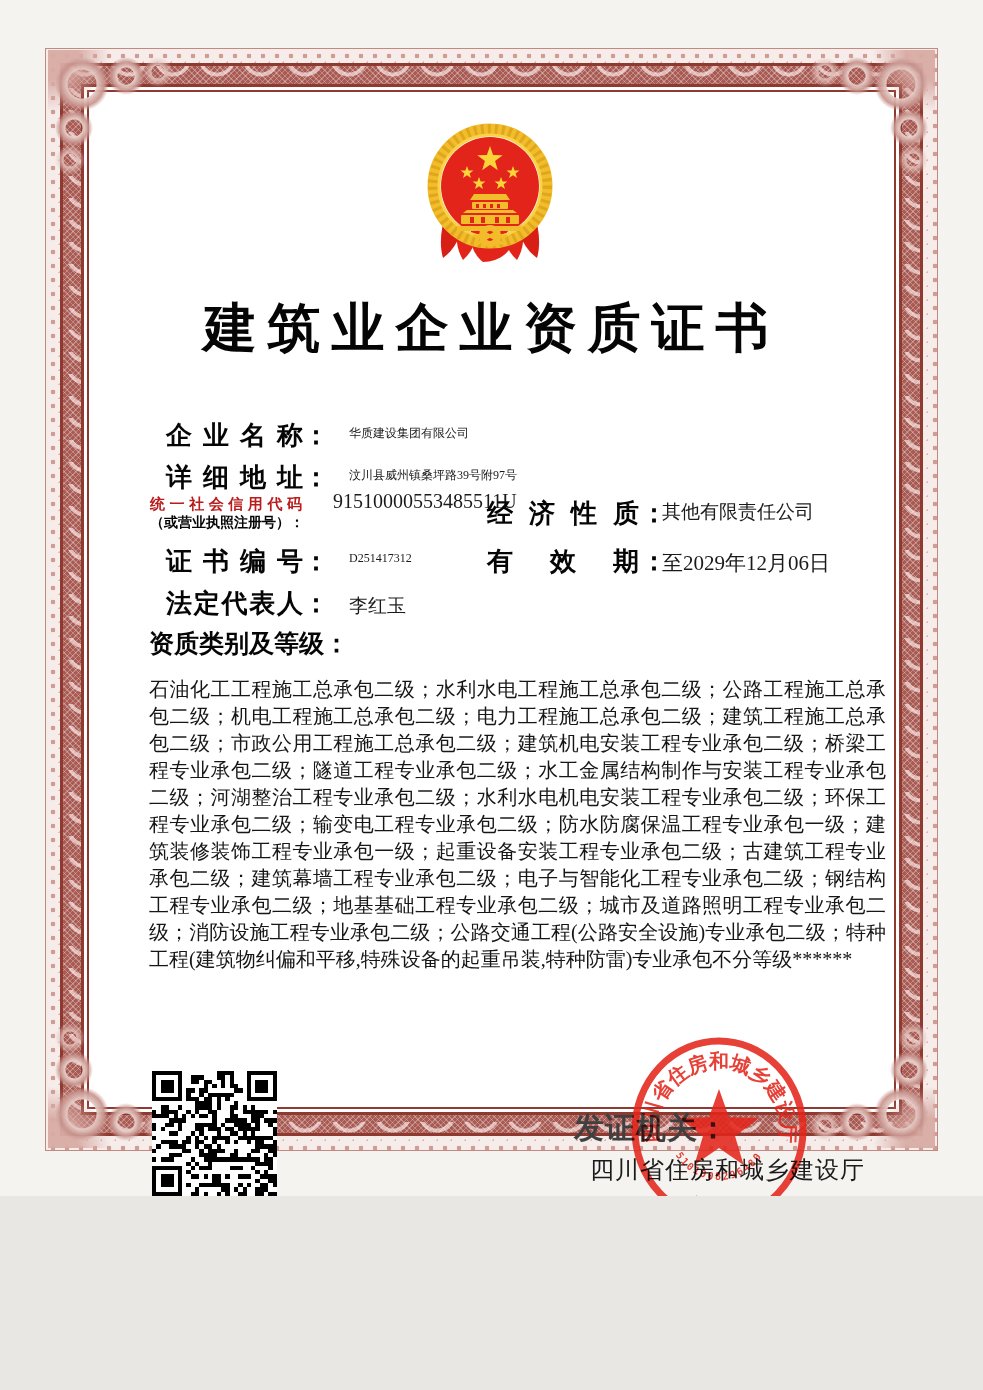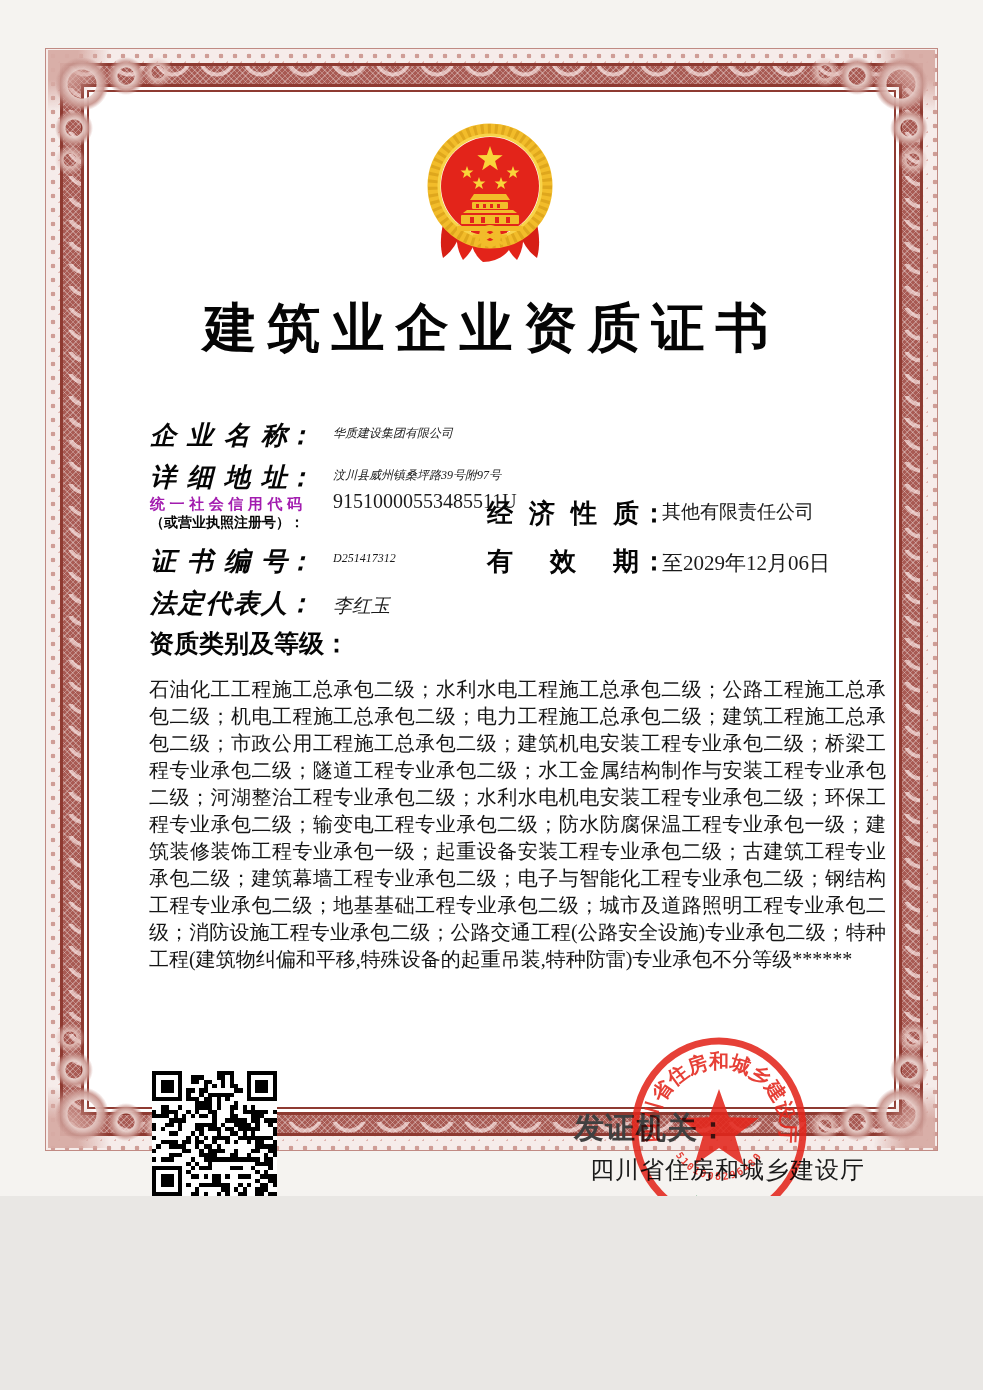--- a/index.html
+++ b/index.html
@@ -51,34 +51,34 @@
   .corner.bl{left:48px;bottom:48px;transform:scaleY(-1);}
   .corner.br{right:48px;bottom:48px;transform:scale(-1,-1);}
 
   
   .content{position:absolute;inset:0;z-index:2;}
   .emblem{position:absolute;left:413px;top:116px;}
   .cert-title{
     position:absolute;left:0;right:0;top:293px;text-align:center;
     font-size:53px;font-weight:bold;letter-spacing:11px;color:#050505;
   }
-  .row{position:absolute;left:150px;height:34px;font-style:italic;}
+  .row{position:absolute;left:166px;height:34px;}
   .flabel{
     display:inline-block;width:137px;text-align:justify;text-align-last:justify;
     font-weight:bold;font-size:26px;line-height:30px;color:#050505;vertical-align:top;
   }
   .fcolon{font-weight:bold;font-size:26px;line-height:30px;color:#050505;}
   .fvalue{
     position:absolute;left:183px;top:5px;white-space:nowrap;
     font-family:"Liberation Serif","DejaVu Serif",serif;font-size:12px;color:#1a1a1a;
   }
   .smalllabel{position:absolute;left:150px;top:495px;width:160px;}
   .smalllabel .l1{
     display:block;width:152px;font-weight:bold;font-size:15px;letter-spacing:0;
-    text-align:justify;text-align-last:justify;line-height:18px;color:#a21caf;
+    text-align:justify;text-align-last:justify;line-height:18px;color:#b91c1c;
   }
   .smalllabel .l2{
     display:block;font-weight:bold;font-size:14px;line-height:18px;color:#050505;white-space:nowrap;
   }
   .row2label{
     position:absolute;display:inline-block;width:152px;text-align:justify;text-align-last:justify;
     font-weight:bold;font-size:26px;line-height:30px;color:#050505;
   }
   .row2colon{position:absolute;font-weight:bold;font-size:26px;line-height:30px;color:#050505;}
   .row2value{

